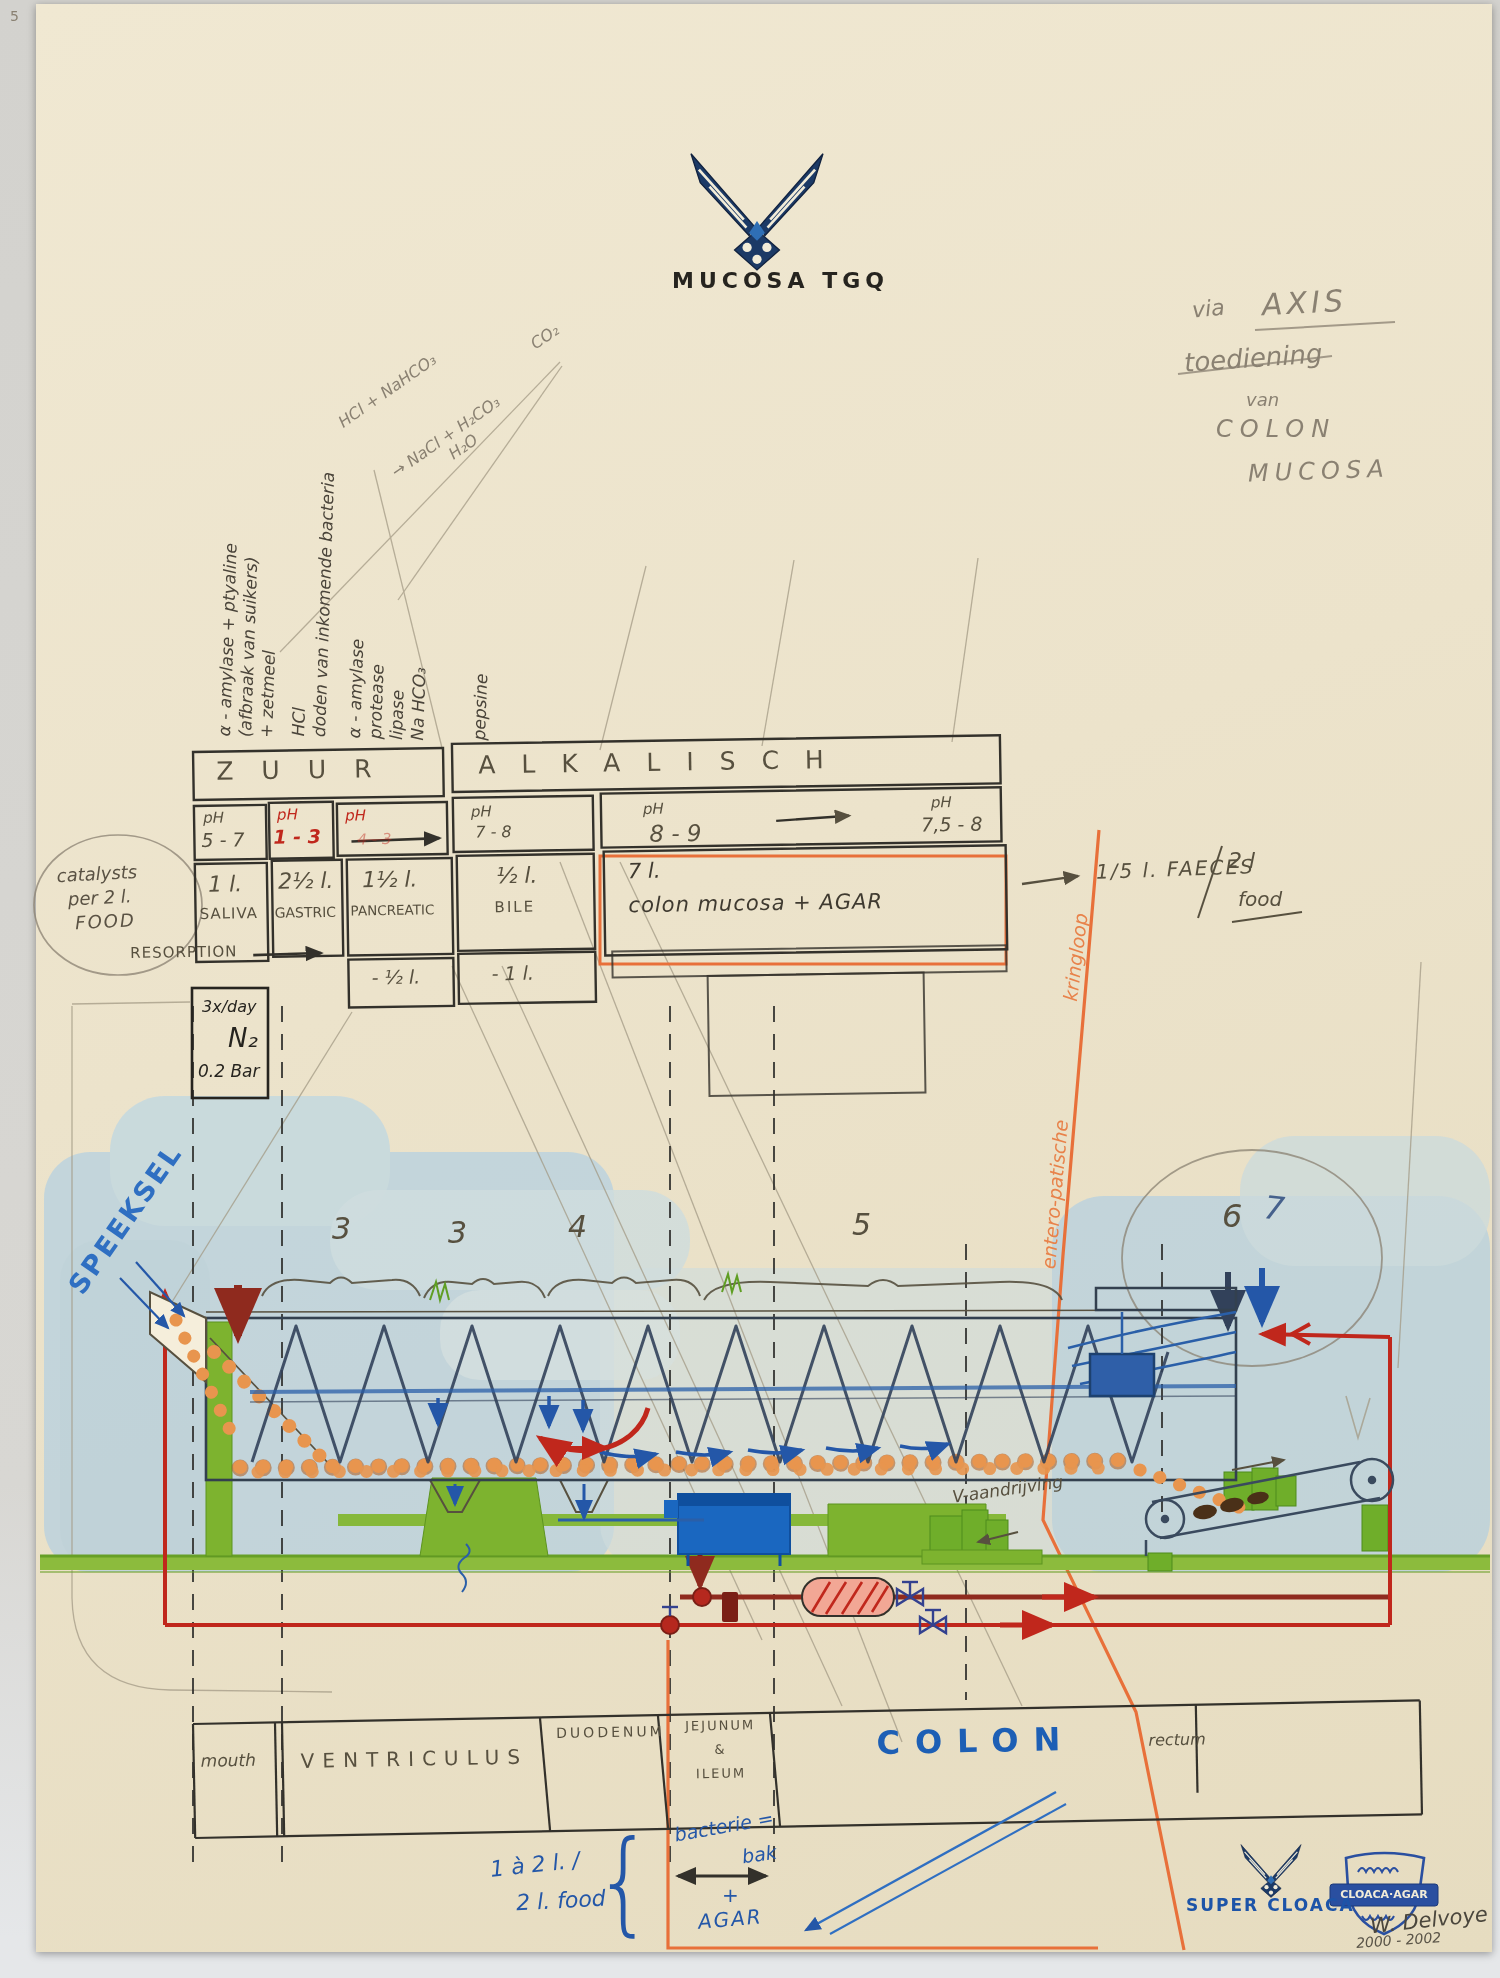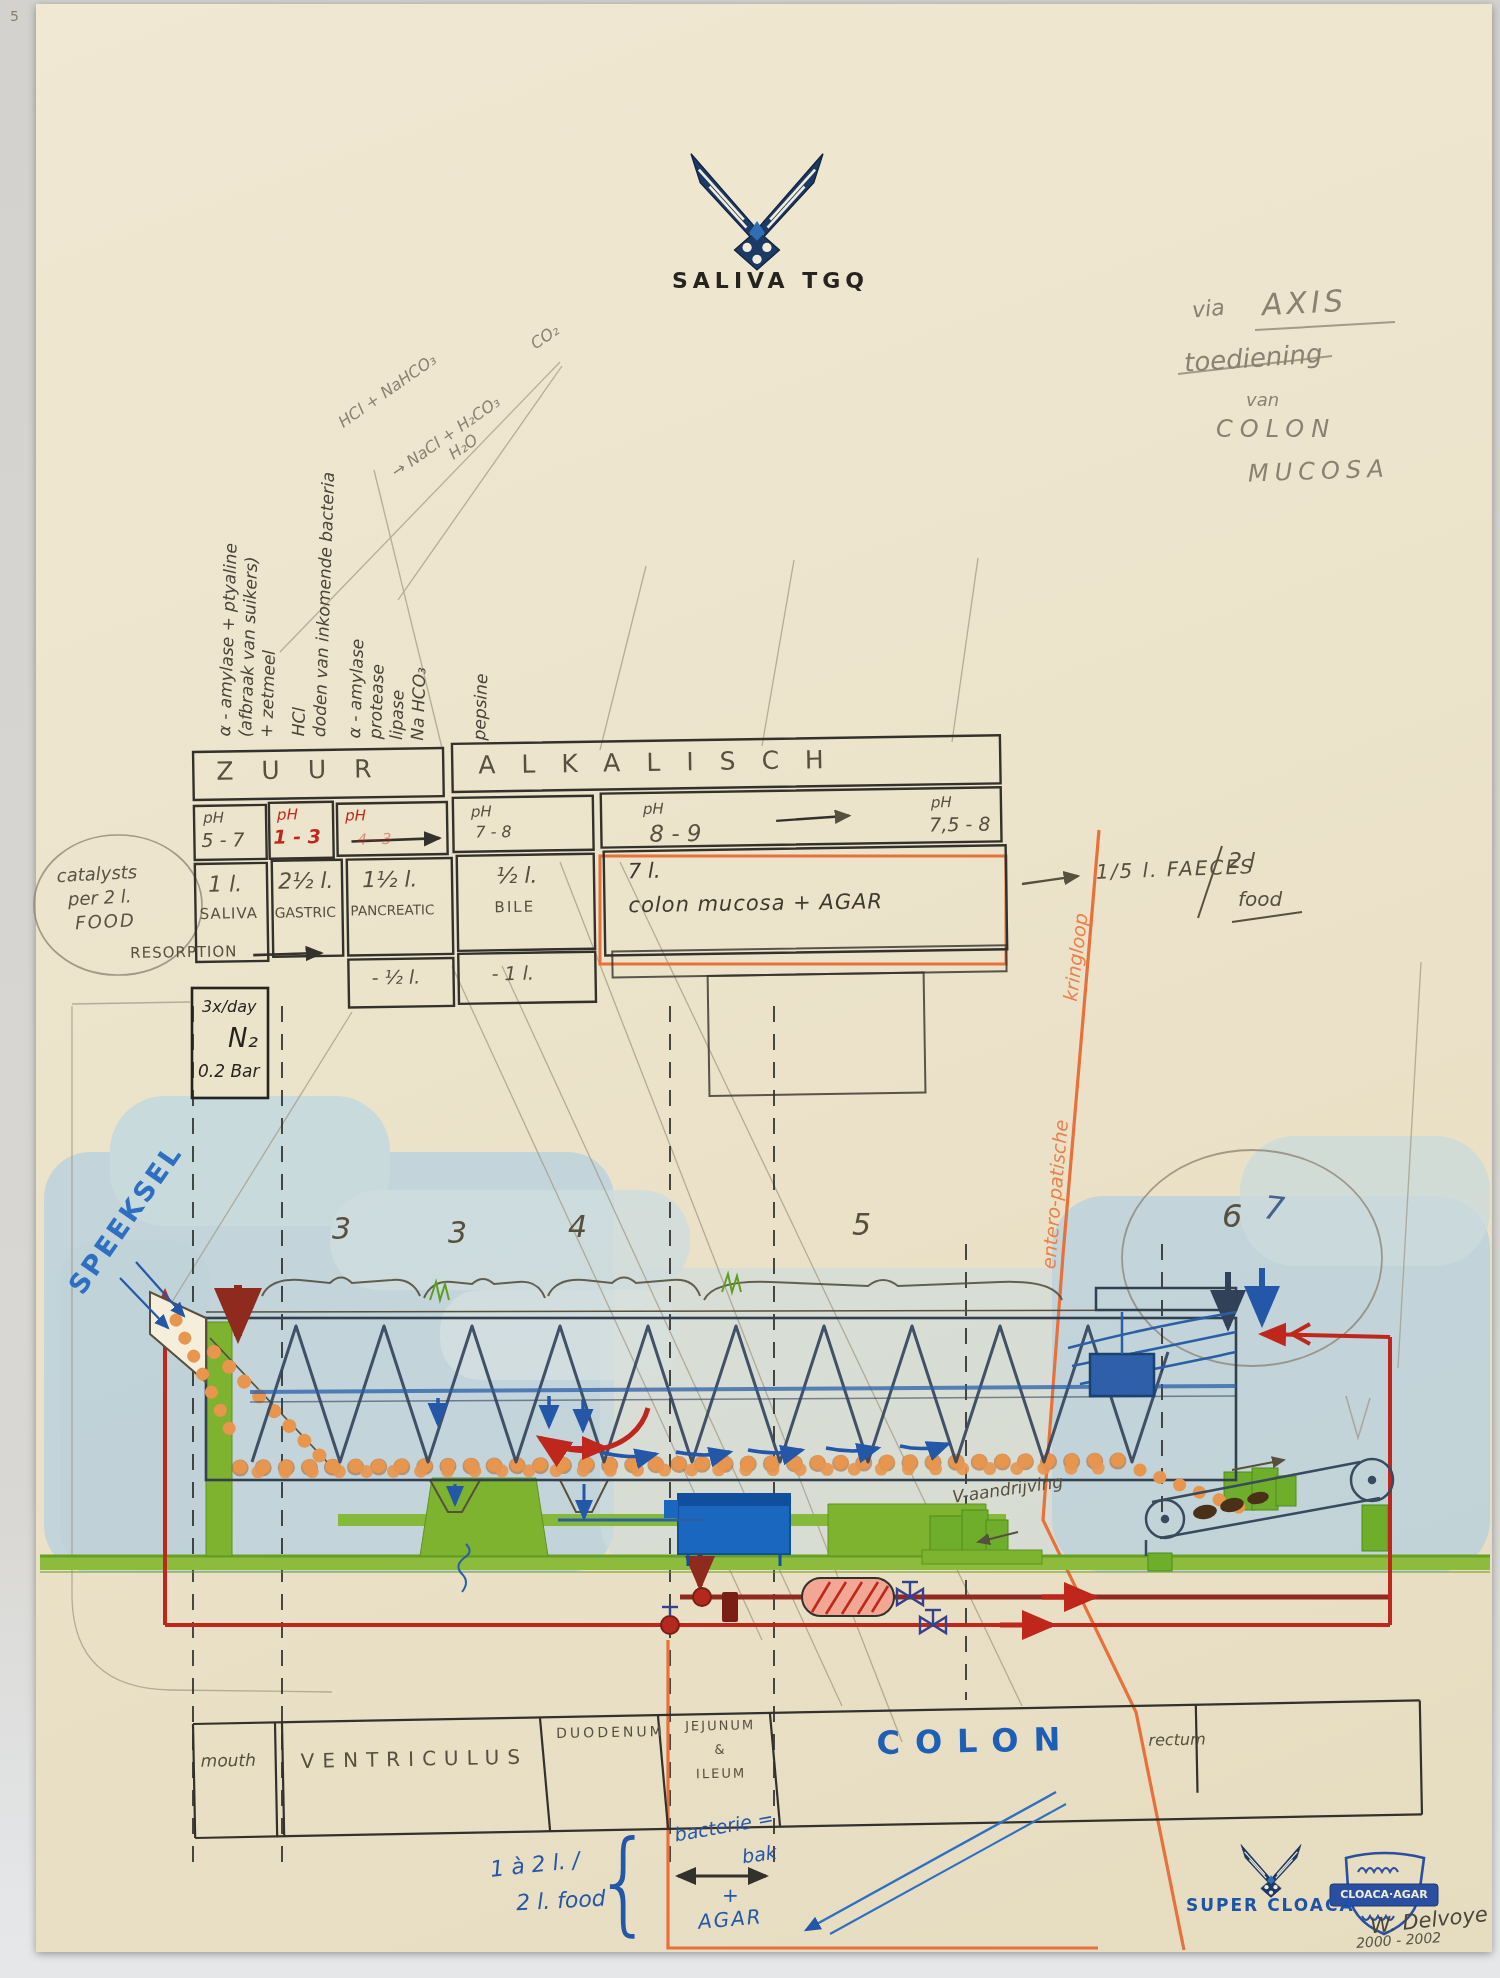--- a/index.html
+++ b/index.html
@@ -299,21 +299,21 @@
       <path d="M1358,1872 q4,-8 8,0 q4,-8 8,0 q4,-8 8,0 q4,-8 8,0 q4,-8 8,0" stroke="#2a4fa0" stroke-width="2" fill="none"></path>
       <path d="M1362,1916 q4,8 8,0 q4,8 8,0 q4,8 8,0 q4,8 8,0" stroke="#2a4fa0" stroke-width="2" fill="none"></path>
       <rect x="1330" y="1884" width="108" height="22" rx="3" fill="#2a4fa0" stroke="#1d3a7a"></rect>
     </g>
   </svg>
 
   <div class="texts">
 
     <span class="t pencil-f" style="left:10px;top:8px;font-size:14px;">5</span>
 
-    <span class="t ink" style="left:672px;top:268px;font-size:22px;font-weight:600;letter-spacing:5px;">SALIVA TGQ</span>
+    <span class="t ink" style="left:672px;top:268px;font-size:22px;font-weight:600;letter-spacing:5px;">MUCOSA TGQ</span>
 
     <span class="t pencil-f hand" style="left:1192px;top:296px;font-size:22px;transform:rotate(-5deg);">via</span>
     <span class="t pencil-f hand" style="left:1262px;top:286px;font-size:30px;letter-spacing:4px;transform:rotate(-3deg);">AXIS</span>
     <span class="t pencil-f hand" style="left:1184px;top:344px;font-size:26px;transform:rotate(-4deg);">toediening</span>
     <span class="t pencil-f hand" style="left:1246px;top:390px;font-size:18px;">van</span>
     <span class="t pencil-f hand" style="left:1216px;top:416px;font-size:24px;letter-spacing:7px;">COLON</span>
     <span class="t pencil-f hand" style="left:1248px;top:458px;font-size:24px;letter-spacing:6px;transform:rotate(-2deg);">MUCOSA</span>
 
     <span class="t pencil-f hand" style="left:330px;top:382px;font-size:16px;transform:rotate(-35deg);">HCl + NaHCO₃</span>
     <span class="t pencil-f hand" style="left:382px;top:428px;font-size:16px;transform:rotate(-35deg);">→ NaCl + H₂CO₃</span>
@@ -347,21 +347,21 @@
       <span class="t pencil hand" style="left:200px;top:830px;font-size:19px;">5 - 7</span>
       <span class="t red hand" style="left:276px;top:808px;font-size:15px;">pH</span>
       <span class="t red hand" style="left:272px;top:828px;font-size:19px;font-weight:600;">1 - 3</span>
       <span class="t red hand" style="left:344px;top:810px;font-size:15px;">pH</span>
       <span class="t red hand" style="left:356px;top:834px;font-size:15px;opacity:.45;text-decoration:line-through;">4 - 3</span>
       <span class="t pencil hand" style="left:470px;top:808px;font-size:15px;">pH</span>
       <span class="t pencil hand" style="left:474px;top:828px;font-size:16px;">7 - 8</span>
       <span class="t pencil hand" style="left:642px;top:808px;font-size:15px;">pH</span>
       <span class="t pencil hand" style="left:648px;top:828px;font-size:23px;">8 - 9</span>
       <span class="t pencil hand" style="left:930px;top:806px;font-size:15px;">pH</span>
-      <span class="t pencil hand" style="left:920px;top:826px;font-size:19px;margin-left:8px;">7,5 - 8</span>
+      <span class="t pencil hand" style="left:920px;top:826px;font-size:19px;">7,5 - 8</span>
 
       <span class="t pencil hand" style="left:206px;top:872px;font-size:22px;">1 l.</span>
       <span class="t pencil" style="left:197px;top:906px;font-size:15px;letter-spacing:1px;">SALIVA</span>
       <span class="t pencil hand" style="left:276px;top:870px;font-size:22px;">2½ l.</span>
       <span class="t pencil" style="left:272px;top:906px;font-size:14px;">GASTRIC</span>
       <span class="t pencil hand" style="left:360px;top:870px;font-size:22px;">1½ l.</span>
       <span class="t pencil" style="left:348px;top:906px;font-size:13.5px;">PANCREATIC</span>
       <span class="t pencil hand" style="left:494px;top:868px;font-size:22px;">½ l.</span>
       <span class="t pencil" style="left:492px;top:904px;font-size:15px;letter-spacing:2px;">BILE</span>
       <span class="t hand" style="left:626px;top:866px;font-size:21px;color:#3f3a30;">7 l.</span>

